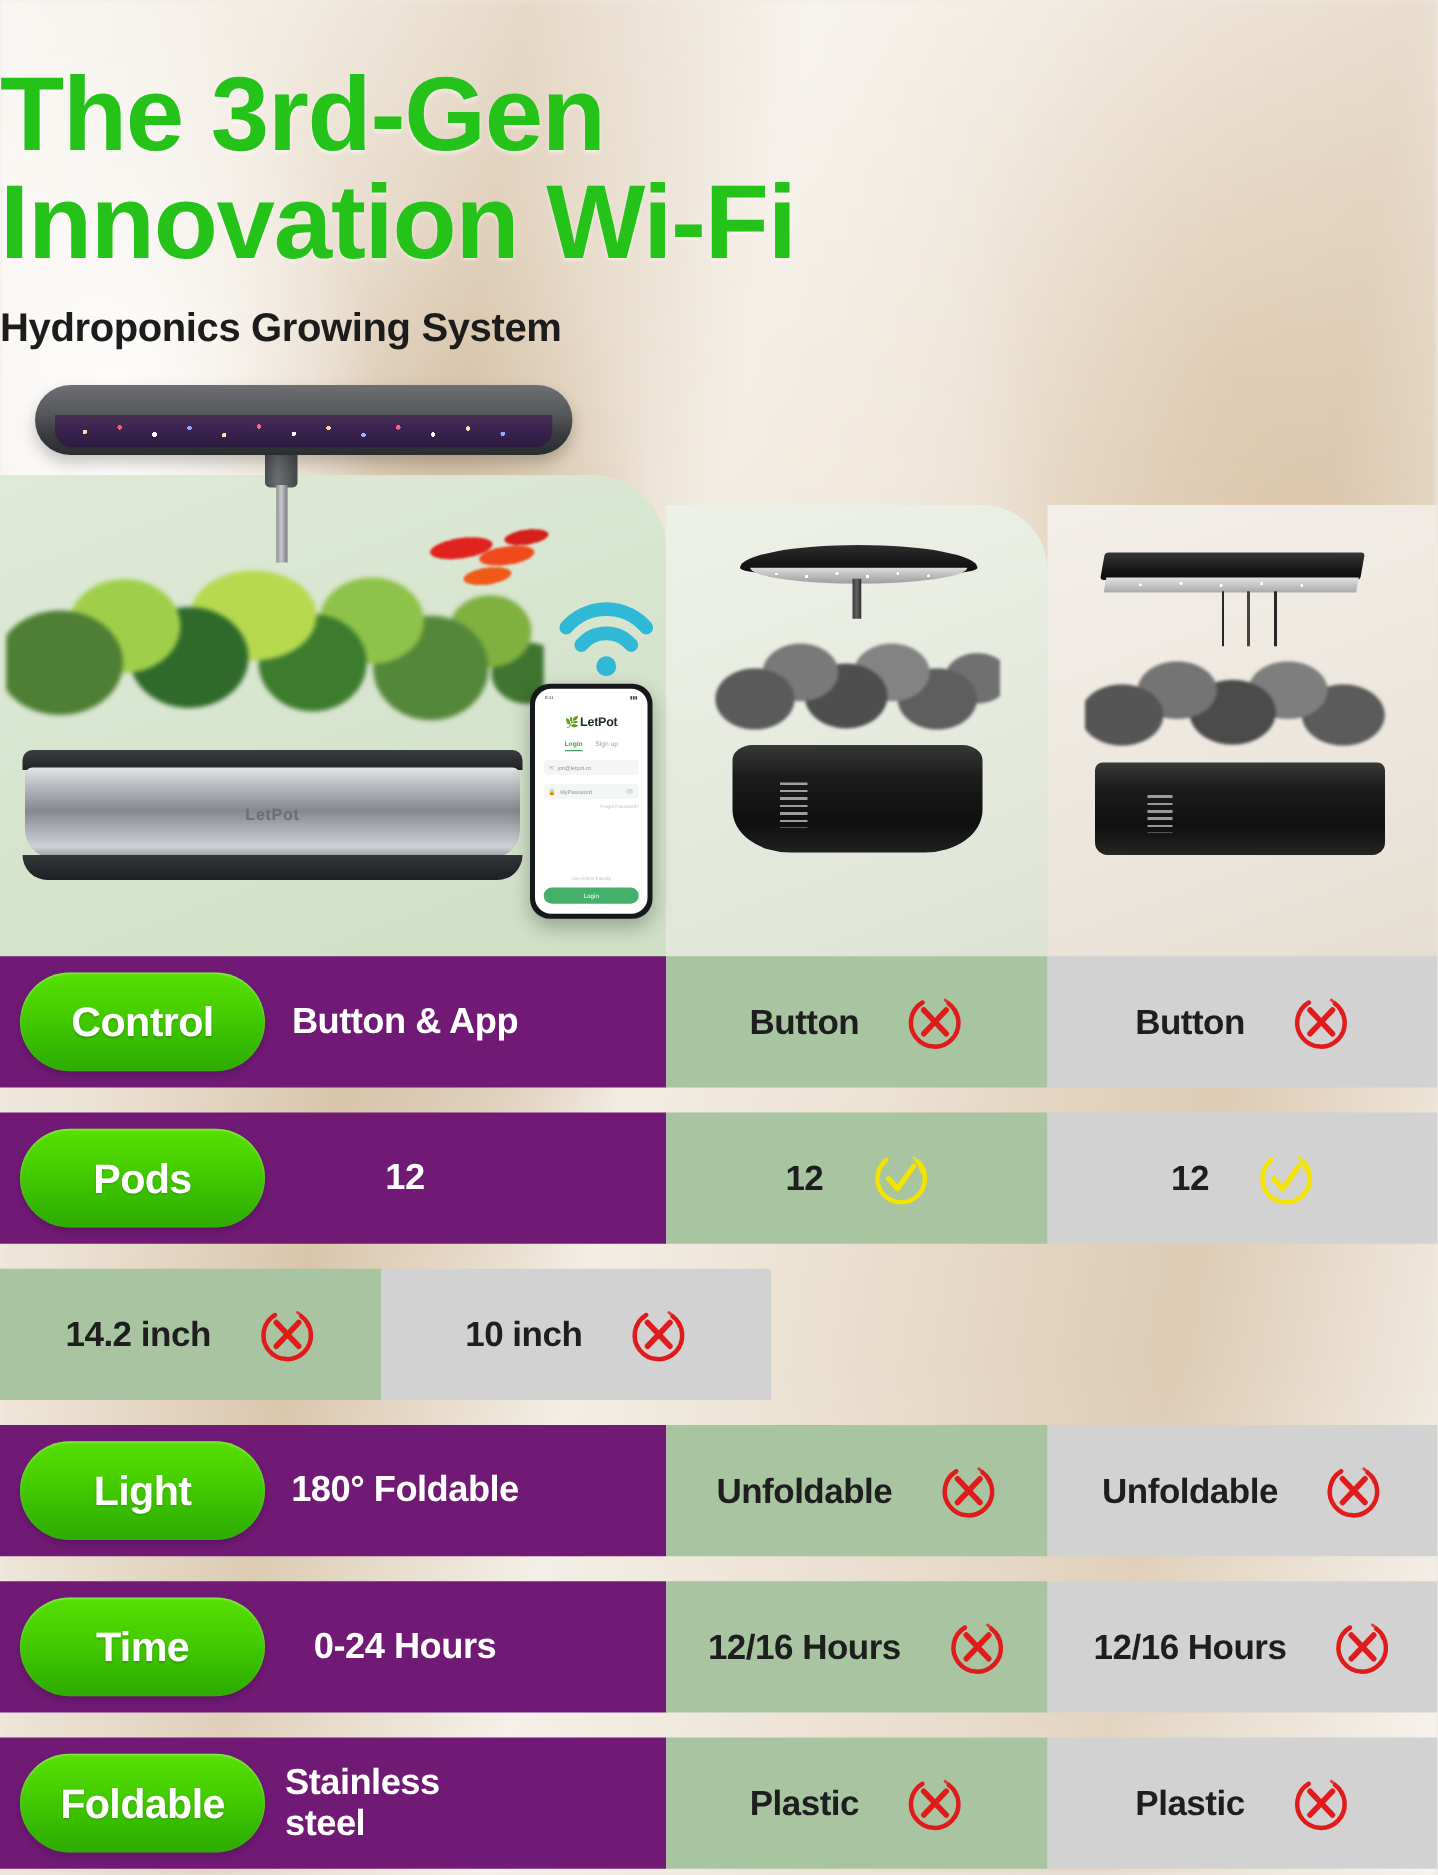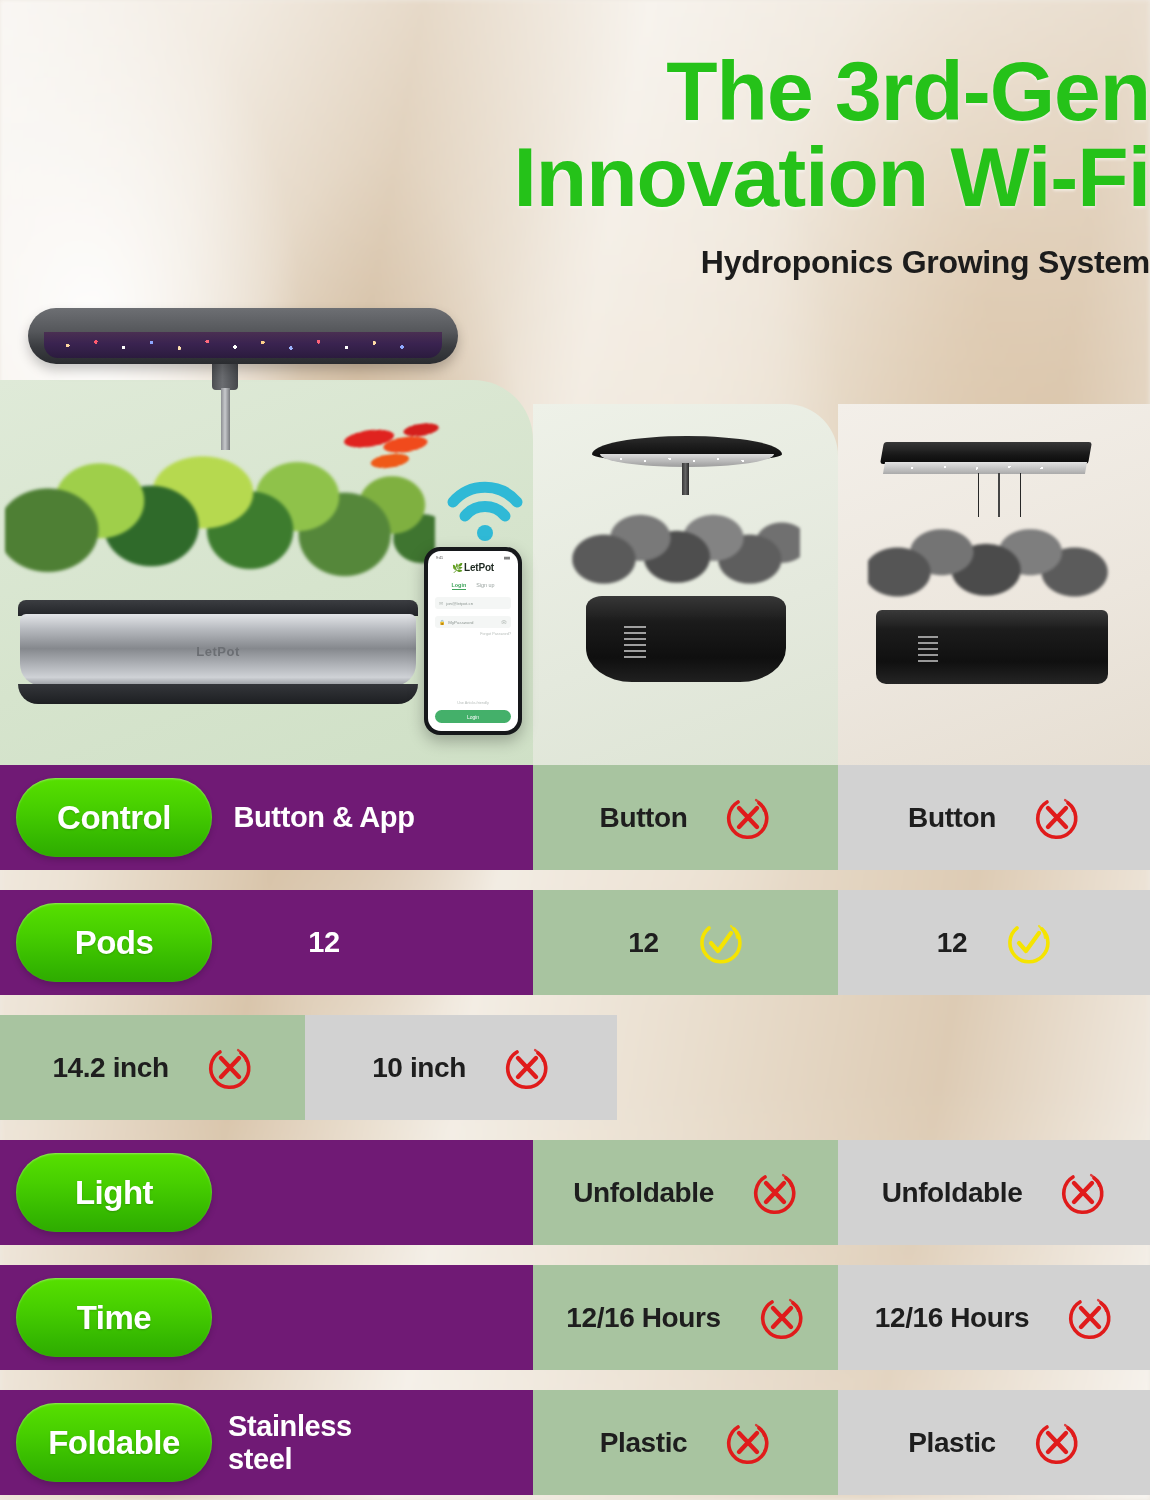--- a/index.html
+++ b/index.html
@@ -22,21 +22,21 @@
       radial-gradient(ellipse 300px 520px at 86% 20%, rgba(214,186,152,.45), rgba(214,186,152,0) 72%),
       linear-gradient(100deg,#f7f3ee 0%, #ece2d4 16%, #d9c5ab 30%, #f3ede4 46%, #e8dccb 64%, #ddcbb4 80%, #f6f2ec 100%);
     filter:blur(2px);
   }
   .bg-room:after{
     content:""; position:absolute; inset:0;
     background:linear-gradient(180deg, rgba(255,255,255,.35) 0%, rgba(255,255,255,0) 28%, rgba(255,255,255,0) 72%, rgba(255,255,255,.25) 100%);
   }
 
   
-  .header{ position:absolute; top:0; left:0; width:1150px; text-align:right; z-index:6; }
+  .header{ position:absolute; top:0; left:0; width:1150px; text-align:left; z-index:6; }
   .title-line{
     font-weight:bold; color:#25c219; letter-spacing:-1px;
     font-size:84px; line-height:86px;
     text-shadow:0 2px 3px rgba(255,255,255,.55);
   }
   .title-line.l1{ padding-top:48px; }
   .subtitle{
     margin-top:24px; font-size:32px; font-weight:bold; color:#1c1c1c;
     letter-spacing:-0.3px;
   }
@@ -155,21 +155,21 @@
   .phone{
     position:absolute; left:424px; top:247px; width:98px; height:188px; z-index:7;
     background:#16181b; border-radius:16px; padding:4px;
     box-shadow:0 6px 16px rgba(0,0,0,.28);
   }
   .phone-screen{
     width:100%; height:100%; background:#ffffff; border-radius:13px;
     position:relative; overflow:hidden; padding:4px 7px;
   }
   .ph-status{ display:flex; justify-content:space-between; font-size:3.6px; color:#444; padding:1px 1px 0; }
-  .ph-logo{ margin-top:2px; text-align:center; font-size:10px; font-weight:bold; color:#1f2a22; letter-spacing:-.2px;}
+  .ph-logo{ margin-top:13px; text-align:center; font-size:10px; font-weight:bold; color:#1f2a22; letter-spacing:-.2px;}
   .ph-leaf{ display:inline-block; color:#3fa45b; font-size:9px; margin-right:1px; }
   .ph-tabs{ display:flex; justify-content:center; gap:10px; margin-top:9px; }
   .ph-tab{ font-size:5.4px; color:#9aa3a0; }
   .ph-tab.active{ color:#3fa45b; font-weight:bold; border-bottom:1px solid #3fa45b; padding-bottom:1px; }
   .ph-field{
     margin-top:7px; height:12px; background:#f4f6f5; border-radius:3px;
     display:flex; align-items:center; padding:0 4px; gap:3px;
   }
   .ph-field span.t{ font-size:4.4px; color:#8d9692; flex:1; overflow:hidden; white-space:nowrap; }
   .ph-ico{ font-size:5px; color:#b3bab6; }
@@ -472,20 +472,21 @@
       <path d="M14 13 L32 32" fill="none" stroke="#e01b1b" stroke-width="4.4" stroke-linecap="round"></path>
       <path d="M32 13 L14 32" fill="none" stroke="#e01b1b" stroke-width="4.4" stroke-linecap="round"></path>
     </svg>
     </div>
     </div>
     <div class="row">
     <div class="cell c1">
       <div class="pill">
         <span class="pill-label">Light</span>
       </div>
+      <div class="val">180° Foldable</div>
       <div class="mark-wrap" style="position: absolute; left: 434px; top: 30px;">
           <svg class="mark" viewBox="0 0 46 46">
       <path d="M37 9 A19 19 0 1 1 12 8" fill="none" stroke="#f5e400" stroke-width="3.6" stroke-linecap="round"></path>
       <path d="M34 6 A19 19 0 0 1 40 18" fill="none" stroke="#f5e400" stroke-width="2.2" stroke-linecap="round" opacity=".85"></path>
       <path d="M14 23 L21 31 L34 13" fill="none" stroke="#f5e400" stroke-width="4.2" stroke-linecap="round" stroke-linejoin="round"></path>
     </svg>
         </div>
     </div>
     <div class="cell c2">
       <div class="val">Unfoldable</div>
@@ -504,20 +505,21 @@
       <path d="M14 13 L32 32" fill="none" stroke="#e01b1b" stroke-width="4.4" stroke-linecap="round"></path>
       <path d="M32 13 L14 32" fill="none" stroke="#e01b1b" stroke-width="4.4" stroke-linecap="round"></path>
     </svg>
     </div>
     </div>
     <div class="row">
     <div class="cell c1">
       <div class="pill">
         <span class="pill-label">Time</span>
       </div>
+      <div class="val">0-24 Hours</div>
       <div class="mark-wrap" style="position: absolute; left: 434px; top: 30px;">
           <svg class="mark" viewBox="0 0 46 46">
       <path d="M37 9 A19 19 0 1 1 12 8" fill="none" stroke="#f5e400" stroke-width="3.6" stroke-linecap="round"></path>
       <path d="M34 6 A19 19 0 0 1 40 18" fill="none" stroke="#f5e400" stroke-width="2.2" stroke-linecap="round" opacity=".85"></path>
       <path d="M14 23 L21 31 L34 13" fill="none" stroke="#f5e400" stroke-width="4.2" stroke-linecap="round" stroke-linejoin="round"></path>
     </svg>
         </div>
     </div>
     <div class="cell c2">
       <div class="val">12/16 Hours</div>

